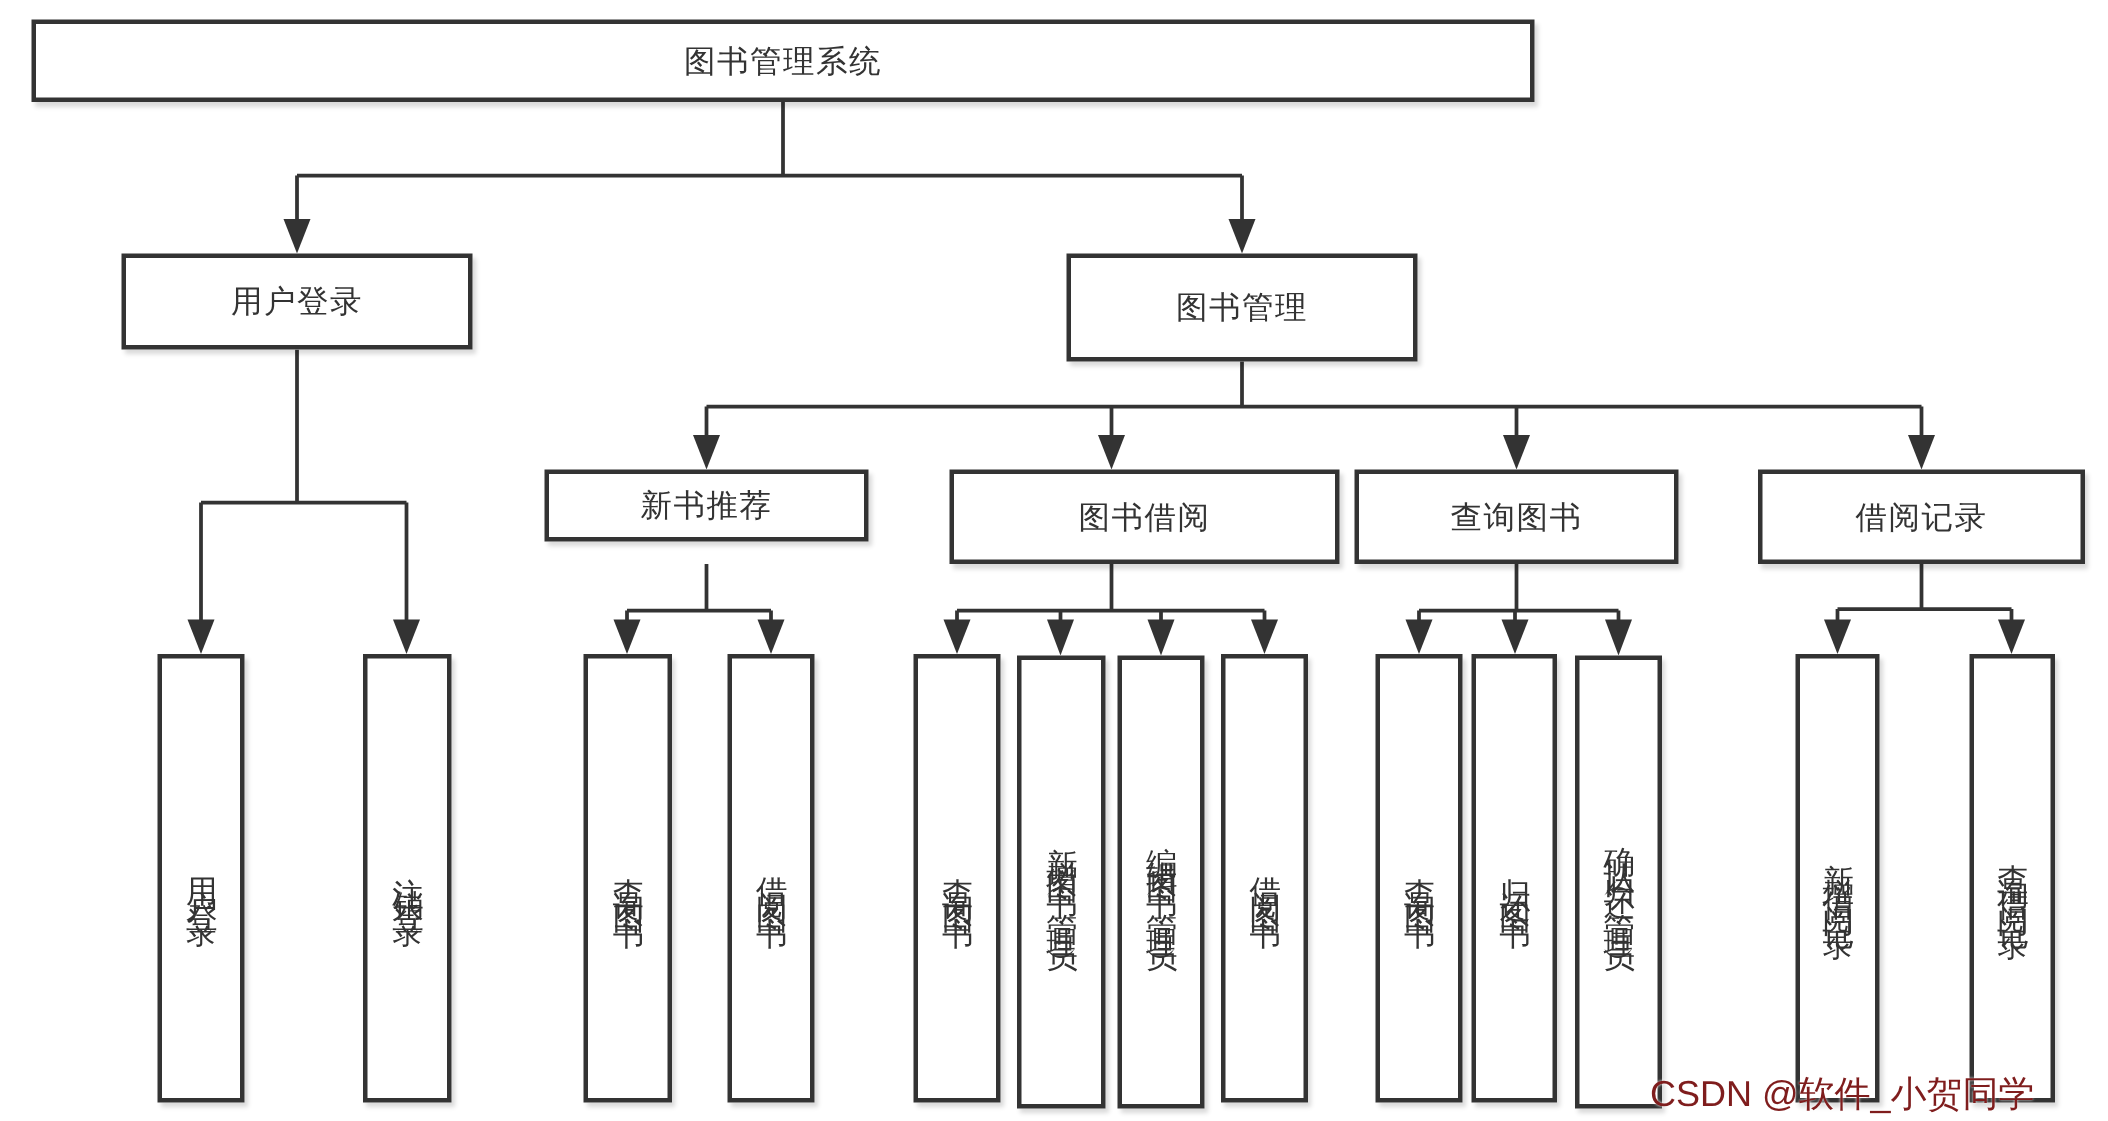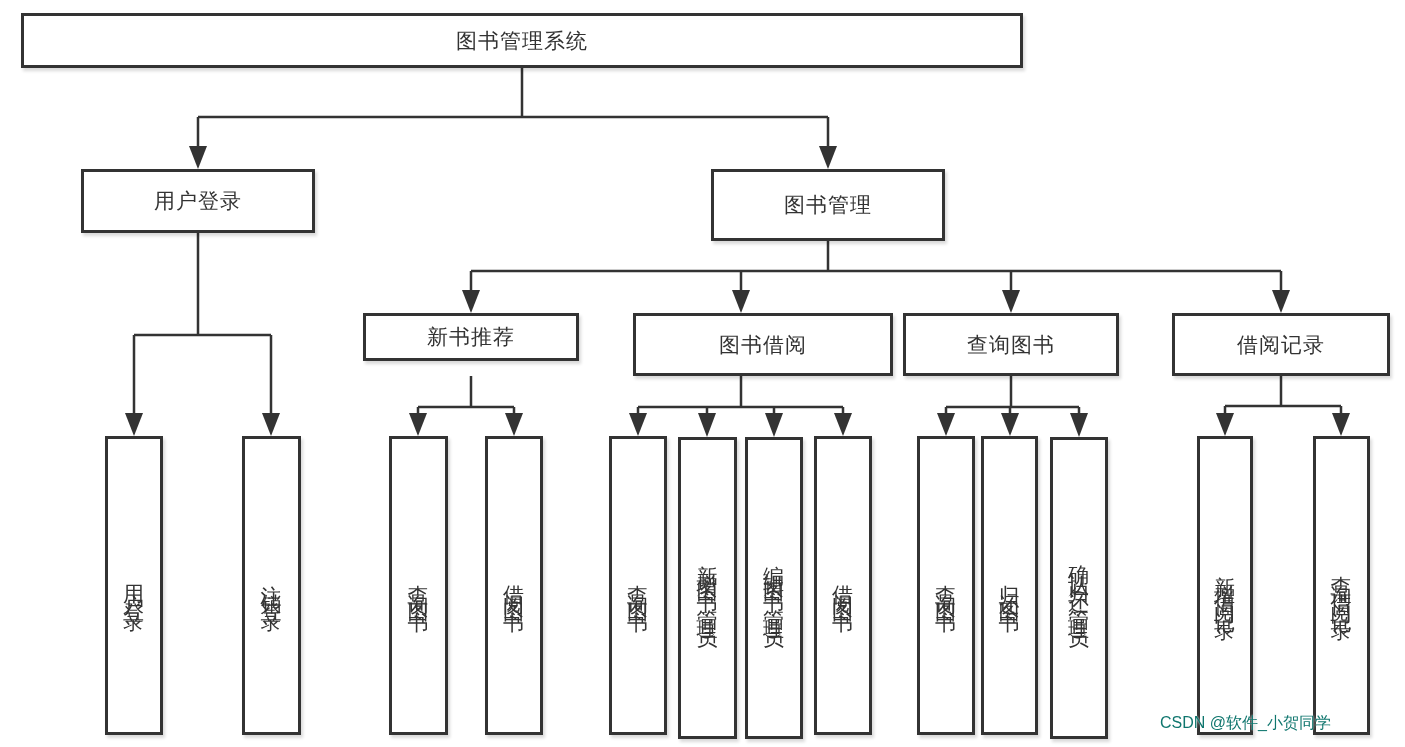--- a/index.html
+++ b/index.html
@@ -31,24 +31,24 @@
   .vtext{
     writing-mode:vertical-lr;
     text-orientation:mixed;
     font-size:21px;
     line-height:1;
     letter-spacing:9px;
     white-space:nowrap;
   }
   .watermark{
     position:absolute;
-    left:1160px;
+    left:1100px;
     top:713px;
-    font-size:16px;
-    color:#0f766e;
+    font-size:24px;
+    color:#7f1d1d;
     white-space:nowrap;
     text-shadow:0 0 2px #ffffff;
   }
 </style>
 </head>
 <body>
 
 <div class="canvas">
 
   <svg class="connectors" width="1405" height="747" viewBox="0 0 1405 747">

